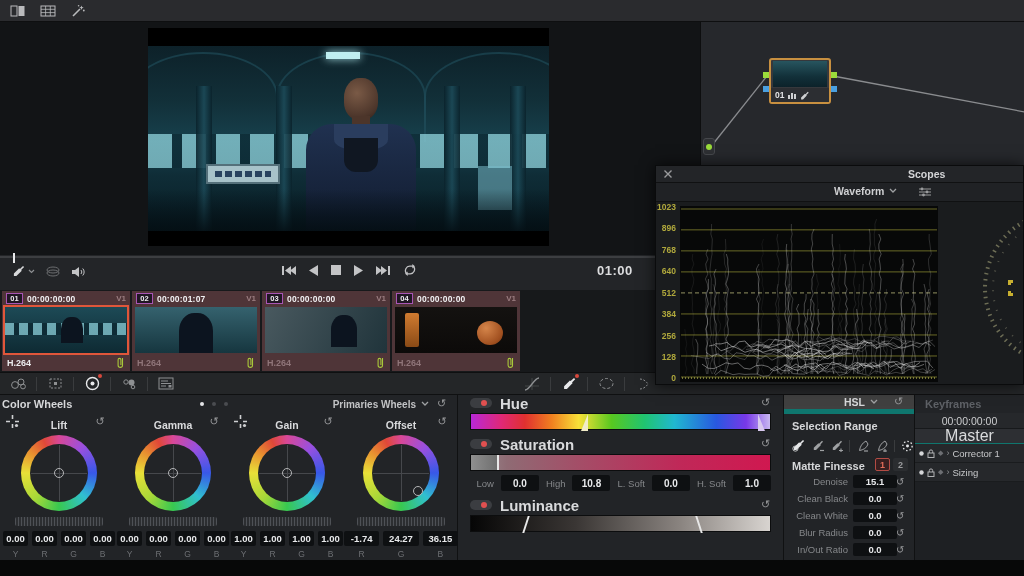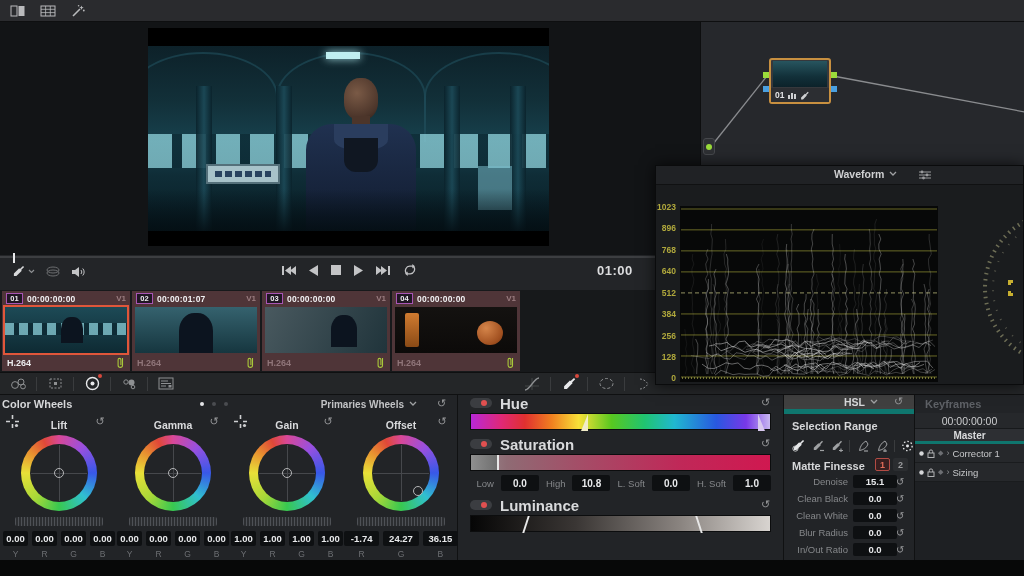--- a/index.html
+++ b/index.html
@@ -102,21 +102,21 @@
   .pagedots { display:flex; gap:8px; align-items:center; }
   .dot { width:4px; height:4px; border-radius:50%; background:#4a4c50; }
   .dot.on { background:#e4e5e7; }
   .reset { color:#97989a; width:12px; height:12px; font-size:11px; line-height:11px; }
   .vbox { background:#0e1012; border-radius:2px; color:#e8e9eb; font-weight:bold; font-size:9.5px; display:flex; align-items:center; justify-content:center; }
   .dimlbl { color:#85878a; font-size:9.5px; }
 
   
   #wheelsPanel { left:0; width:458px; border-right:1px solid #101112; }
   #wheelsPanel .pagedots { position:absolute; left:200px; }
-  #wheels-mode { position:absolute; right:40px; display:flex; gap:5px; align-items:center; font-size:10px; color:#c2c3c5; }
+  #wheels-mode { position:absolute; right:28px; display:flex; gap:5px; align-items:center; font-size:10px; color:#c2c3c5; }
   #wheelsPanel .phdr .reset { position:absolute; right:8px; }
   .wcol { position:absolute; top:20px; width:114px; }
   .wlabel { position:relative; height:16px; text-align:center; }
   .wlabel b { font-size:10.5px; color:#d9dadc; }
   .wlabel .reset { position:absolute; right:10px; top:1px; }
   .wlabel .cross { position:absolute; left:-52px; top:0; width:14px; height:14px; color:#cfd0d2; }
   .wheel { position:relative; margin:4px auto 0; width:76px; height:76px; border-radius:50%;
     background:conic-gradient(#d84898,#9850e0 12%,#3858e8 25%,#30c0d0 37%,#38c850 50%,#a8d838 62%,#e8e038 75%,#e89030 85%,#e04838 93%,#d84898); }
   .wheel .hole { position:absolute; inset:9px; border-radius:50%; background:#222427; }
   .wheel .ch { position:absolute; left:50%; top:10px; bottom:10px; width:1px; background:#46484c; }
@@ -168,21 +168,21 @@
   .mtab.offt { background:#2b2d30; color:#9a9b9d; }
   .mrow { display:flex; align-items:center; height:14.5px; margin-top:2.5px; padding:0 6px; position:relative; }
   .mrow .dimlbl { width:58px; text-align:right; }
   .mrow .vbox { width:44px; height:13px; margin-left:5px; }
   .mrow .reset { position:absolute; right:6px; font-size:10px; }
 
   
   #kfPanel { left:915px; width:109px; background:#1e2023; }
   #kf-title { height:18px; display:flex; align-items:center; padding-left:10px; font-size:11px; font-weight:bold; color:#5e6166; background:#222427; }
   #kf-tc { height:16px; background:#26282b; border-bottom:1px solid #17191b; display:flex; align-items:center; justify-content:center; font-size:10.5px; color:#cbccce; }
-  #kf-master { height:15px; background:#2d2f33; border-bottom:3px solid #0f766e; display:flex; align-items:center; justify-content:center; font-size:10px; font-weight:bold; color:#dadbdd; }
+  #kf-master { height:15px; background:#2d2f33; border-bottom:1px solid #0f766e; display:flex; align-items:center; justify-content:center; font-size:16px; font-weight:normal; color:#dadbdd; }
   .kfrow { height:19px; background:#26282b; border-bottom:1px solid #1a1c1e; display:flex; align-items:center; gap:3px; padding:0 4px; font-size:9.5px; color:#c8c9cb; }
   .kfrow .ico { color:#b0b1b3; display:flex; align-items:center; }
   .kfrow .dia { color:#6d6f73; font-size:7px; }
   .kfrow .chev { color:#8d8f92; font-size:9px; }
 
   #bottombar { left:0; top:560px; width:1024px; height:16px; background:#070808; }
 </style>
 </head>
 <body>
 
@@ -261,20 +261,28 @@
       <span class="nsq green" style="right:-8px;top:12px"></span>
       <span class="nsq blue" style="left:-8px;top:26px"></span>
       <span class="nsq blue" style="right:-8px;top:26px"></span>
     </div>
     <div id="srcdot">
         <i></i>
       </div>
   </div>
 
   <div id="scopes" class="abs">
+    <div id="scopes-hdr">
+      <span id="scopes-close">
+        <svg viewBox="0 0 10 10" width="10" height="10">
+            <path d="M1.5 1.5l7 7M8.5 1.5l-7 7" stroke="currentColor" stroke-width="1.4"></path>
+          </svg>
+      </span>
+      <span class="title">Scopes</span>
+    </div>
     <div id="scopes-sub">
       <span id="wf-select">
         <span>Waveform</span>
         <svg width="8" height="6" viewBox="0 0 8 6">
             <path d="M1 1l3 3 3-3" fill="none" stroke="#9fa1a3" stroke-width="1.3"></path>
           </svg>
       </span>
       <span id="scope-gear">
         <svg viewBox="0 0 14 12" width="14" height="12">
             <path d="M1 3h12M1 6h12M1 9h12" stroke="currentColor"></path>

